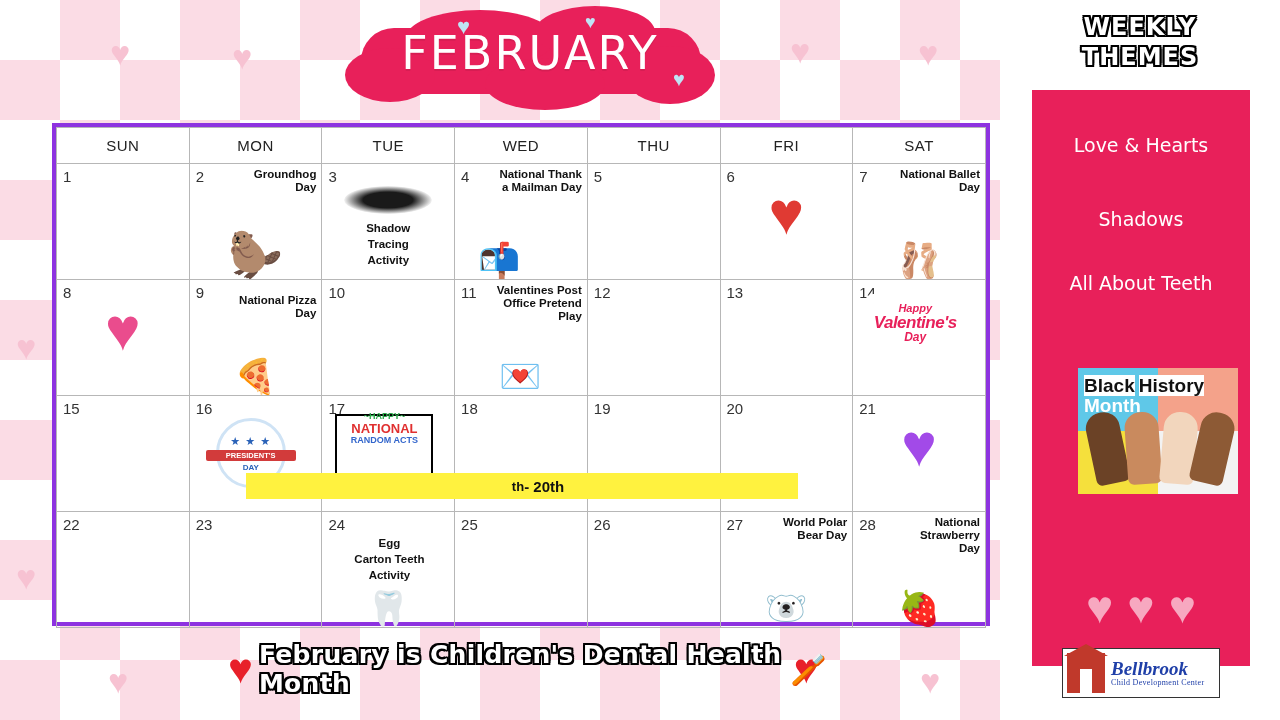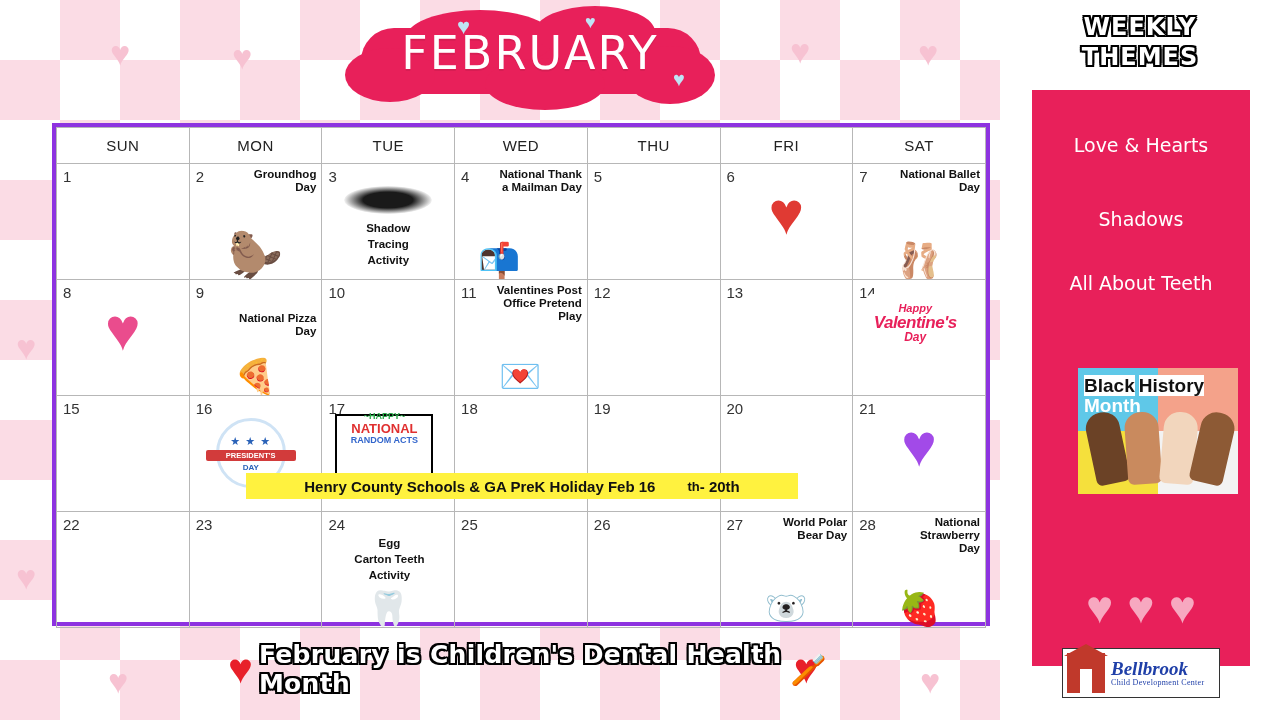--- a/index.html
+++ b/index.html
@@ -402,21 +402,21 @@
           </td>
         </tr>
 
         <tr>
           <td>
             <span class="daynum">8</span>
             <span class="big-heart" style="color:#ea4c8d;">♥</span>
           </td>
           <td>
             <span class="daynum">9</span>
-            <span class="evt" style="top:32px;">National Pizza Day</span>
+            <span class="evt" style="top:14px;">National Pizza Day</span>
             <span class="art art-sm">🍕</span>
           </td>
           <td>
             <span class="daynum">10</span>
           </td>
           <td>
             <span class="daynum">11</span>
             <span class="evt" style="width:98px;">Valentines Post Office Pretend Play</span>
             <span class="art art-sm">💌</span>
           </td>
@@ -501,21 +501,20 @@
           <td>
             <span class="daynum">28</span>
             <span class="evt">National Strawberry Day</span>
             <span class="art art-sm">🍓</span>
           </td>
         </tr>
       </tbody>
     </table>
 
     <div id="holiday-banner">
-      <span>Henry County Schools &amp; GA PreK Holiday Feb 16</span>
         <sup>th</sup>
         <span> - 20th</span>
     </div>
   </div>
 
   <div id="bottom-banner">
     <span class="bb-heart">♥</span>
     <span id="bottom-text">February is Children's Dental Health Month</span>
     <span class="bb-heart">♥</span>
     <span style="font-size:30px; margin-left:-34px;">🪥</span>

